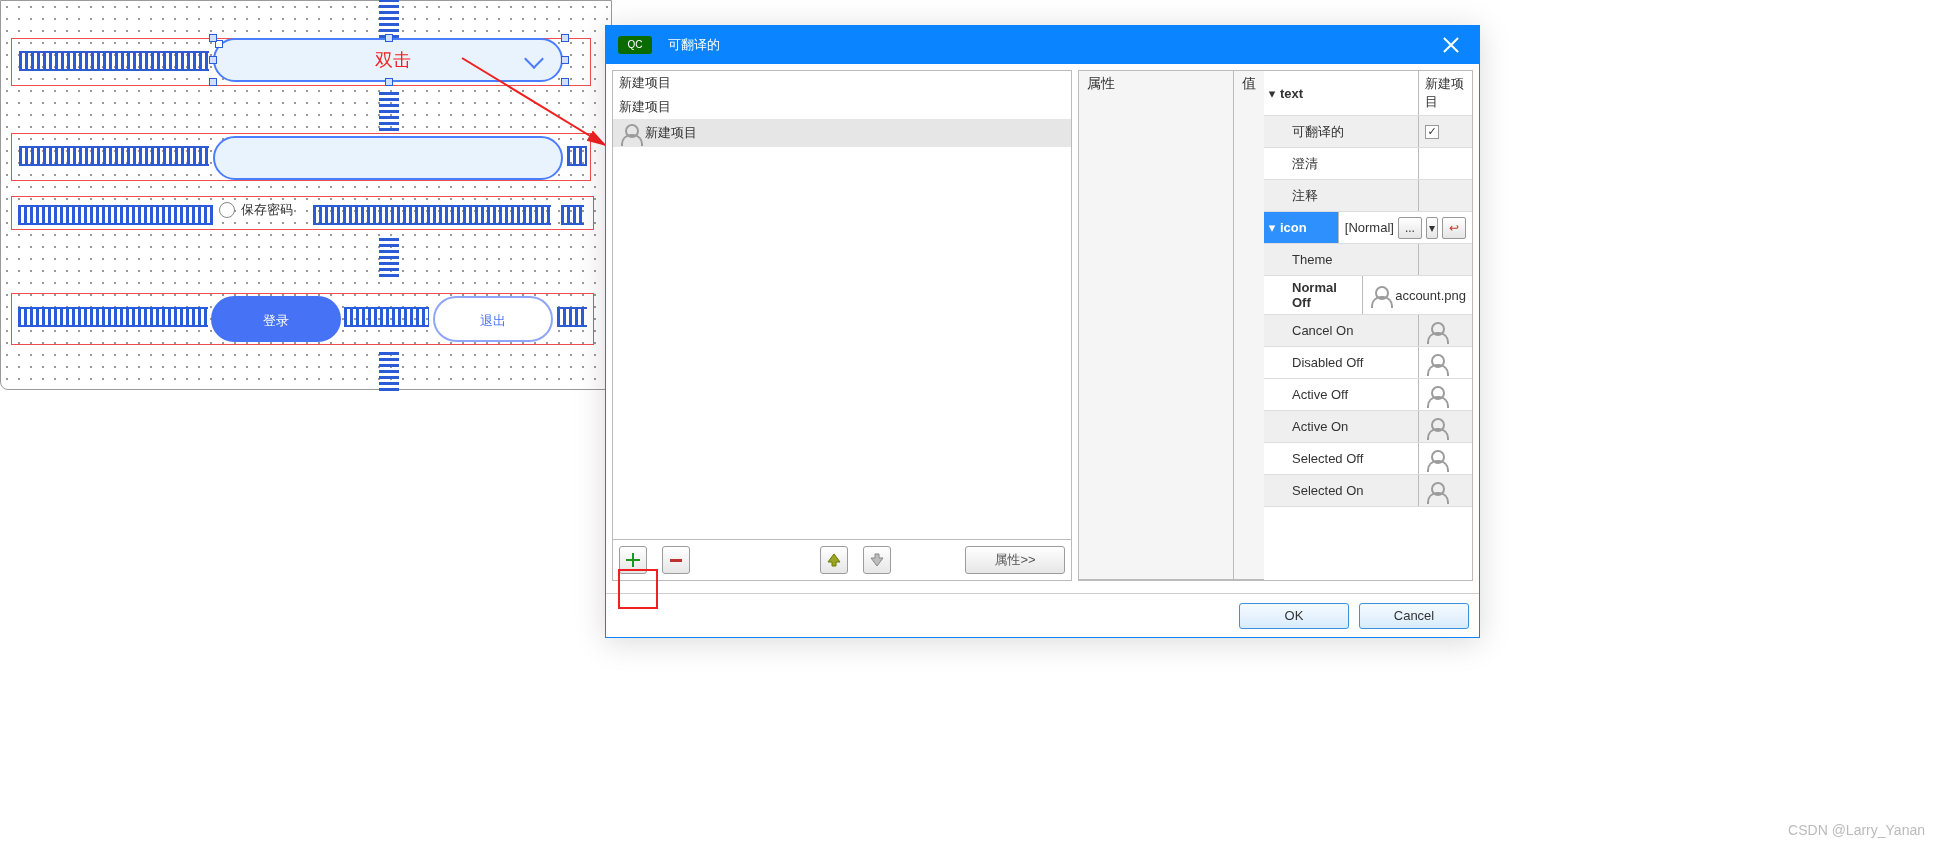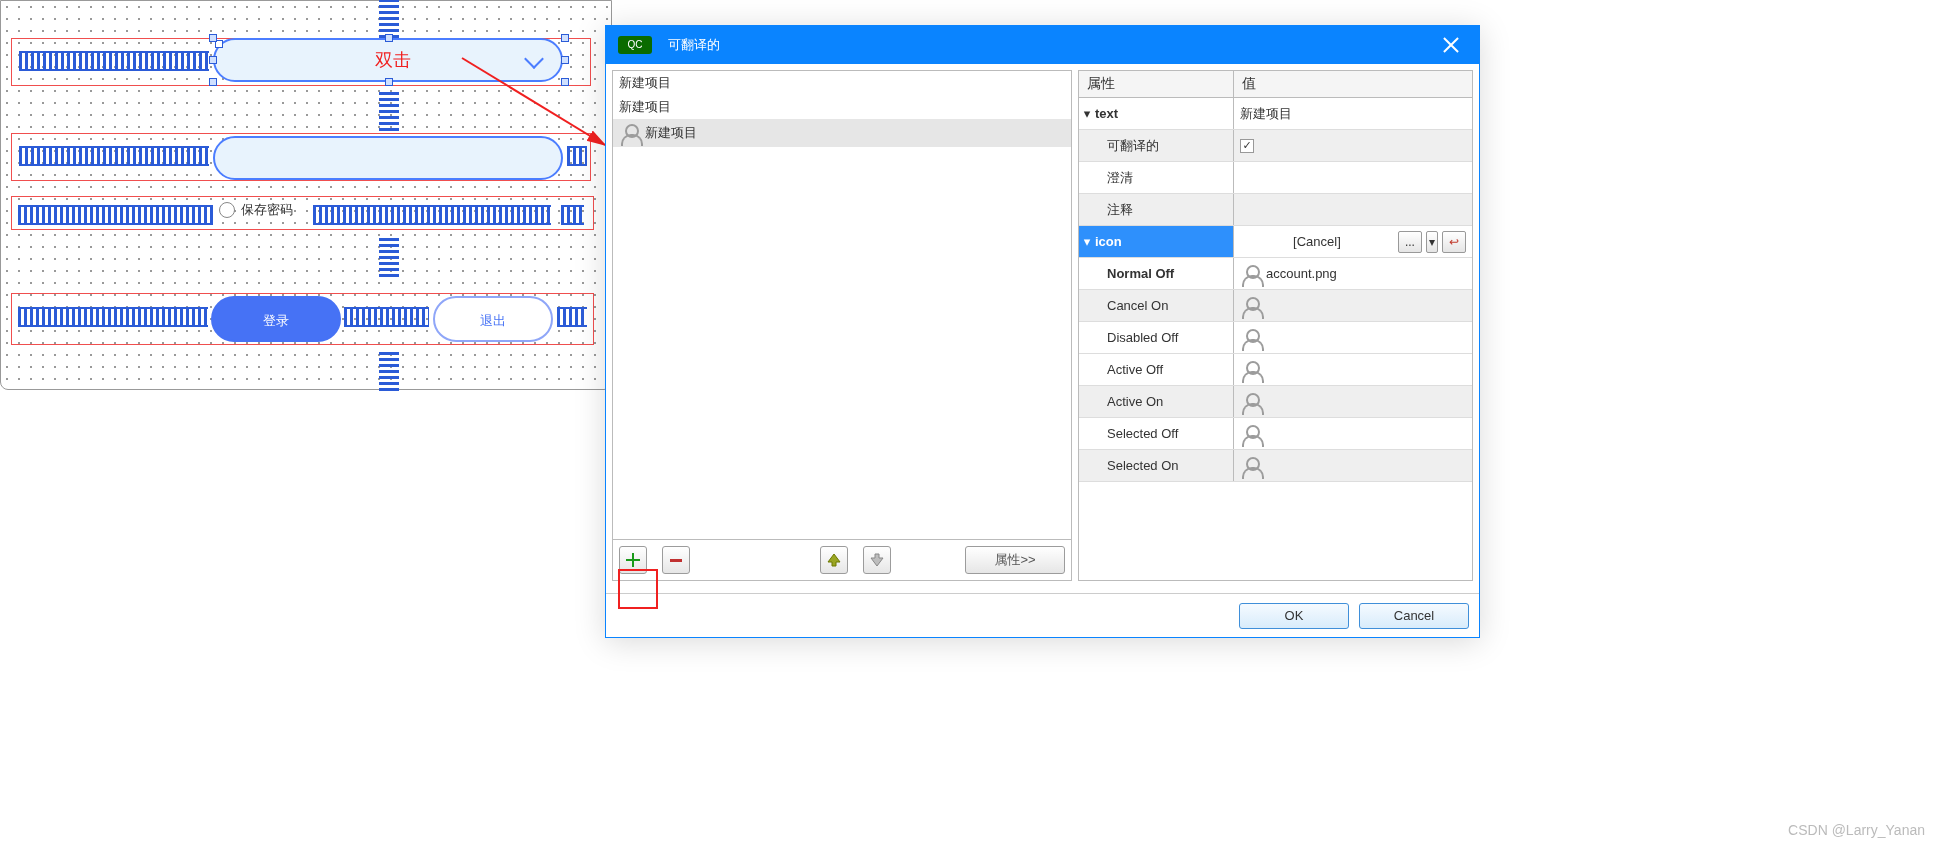--- a/index.html
+++ b/index.html
@@ -55,21 +55,21 @@
   .item-list .toolbar { border-top:1px solid #bbb; padding:6px; display:flex; align-items:center; gap:15px; }
   .tool-btn { width:28px; height:28px; border:1px solid #9c9c9c; background:linear-gradient(#fff,#e6e6e6); border-radius:3px; display:flex; align-items:center; justify-content:center; cursor:pointer; color:#555; }
   .tool-btn.wide { width:100px; font-size:14px; }
   .addbox { position:absolute; border:2px solid #f02020; width:40px; height:40px; left:618px; top:569px; pointer-events:none; }
 
   .person-ico { width:22px; height:22px; position:relative; display:inline-block; }
   .person-ico::before{ content:""; position:absolute; left:6px; top:2px; width:10px; height:10px; border-radius:50%; border:2px solid #9c9c9c; }
   .person-ico::after{ content:""; position:absolute; left:2px; top:12px; width:18px; height:10px; border-radius:10px 10px 0 0; border:2px solid #9c9c9c; border-bottom:none; }
 
   
-  .prop { width:395px; border:1px solid #bbb; display:flex; flex-direction:column; }
+  .prop { width:395px; border:1px solid #bbb; display:flex; flex-direction:row; }
   .prop-header { display:flex; background:#f5f5f5; border-bottom:1px solid #bbb; }
   .prop-header div { padding:4px 8px; font-size:14px; }
   .prop-header .col1 { width:155px; border-right:1px solid #bbb; }
   .prop-rows { flex:1; overflow:auto; }
   .prow { display:flex; border-bottom:1px solid #ddd; min-height:32px; align-items:stretch; }
   .prow .c1 { width:155px; border-right:1px solid #bbb; display:flex; align-items:center; padding:4px 6px 4px 0; }
   .prow .c2 { flex:1; display:flex; align-items:center; padding:4px 6px; gap:4px; }
   .prow.alt { background:#efefef; }
   .prow.sel { background:#2e90fc; color:#fff; }
   .tree-tg { width:16px; text-align:center; }
@@ -237,26 +237,32 @@
               <span>注释</span>
             </div>
           <div class="c2"></div>
         </div>
         <div class="prow sel">
           <div class="c1">
               <span class="tree-tg">▾</span>
               <span class="bold">icon</span>
             </div>
           <div class="c2" style="background:#fff;color:#333;">
-            <span style="flex:1;text-align:center;">[Cancel]</span>
+            <span style="flex:1;text-align:center;">[Normal]</span>
             <span class="value-btn">...</span>
             <span class="value-btn" style="padding:0 2px;">▾</span>
             <span class="value-btn" style="color:#c0392b;">↩</span>
           </div>
         </div>
+        <div class="prow alt">
+          <div class="c1 indent1">
+              <span>Theme</span>
+            </div>
+          <div class="c2"></div>
+        </div>
         <div class="prow">
           <div class="c1 indent1">
               <span class="bold">Normal Off</span>
             </div>
           <div class="c2">
               <span class="person-ico"></span>
               <span>account.png</span>
             </div>
         </div>
         <div class="prow alt">

